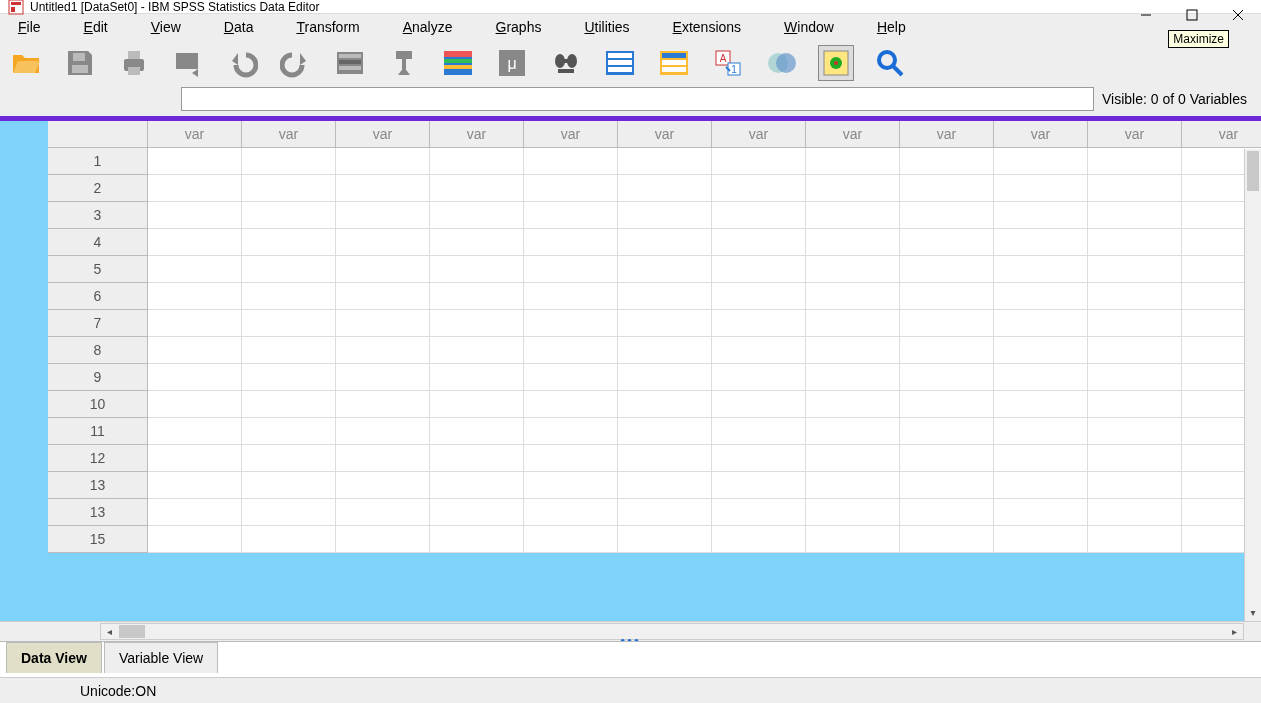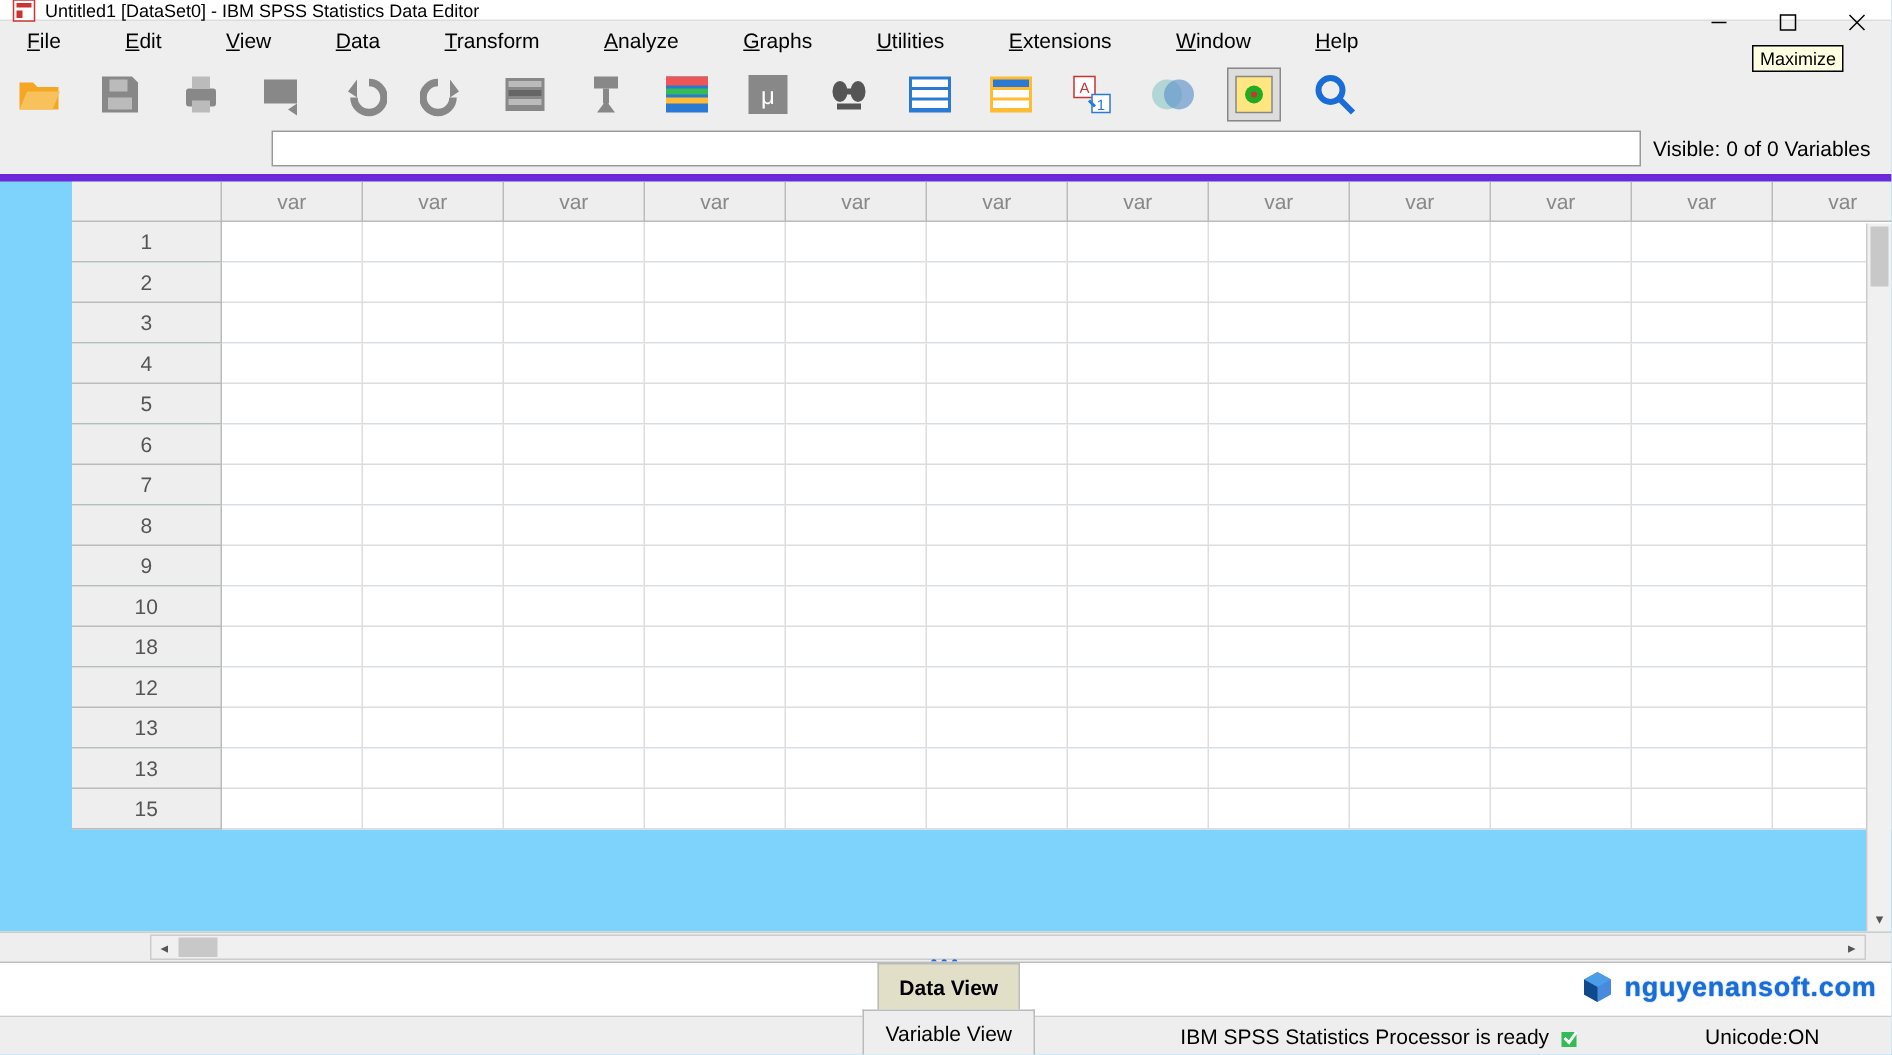--- a/index.html
+++ b/index.html
@@ -183,25 +183,24 @@
   .hscroll .thumb{position:absolute;left:18px;top:1px;bottom:1px;width:26px;background:#c8c8c8;}
   .splitter-dots {
     position:absolute; left:50%; bottom:-8px; transform:translateX(-50%);
     color:#1a6dd6; font-size:14px; letter-spacing:2px;
   }
   
   .view-tabs {
     height: 36px;
     background: #fff;
     display: flex;
-    align-items: center;
+    align-items: flex-start;
     padding-left: 6px;
     border-top: 1px solid #bbb;
     position: relative;
-    flex-direction: column;
   }
   .view-tab {
     padding: 7px 14px;
     border: 1px solid #bbb;
     border-bottom: none;
     font-size: 14px;
     background: #eeeeee;
     margin-right: 2px;
   }
   .view-tab.active {
@@ -550,21 +549,21 @@
       <div class="cell"></div>
       <div class="cell"></div>
       <div class="cell"></div>
       <div class="cell"></div>
       <div class="cell"></div>
       <div class="cell"></div>
       <div class="cell"></div>
       <div class="cell"></div>
       <div class="cell"></div>
       <div class="cell"></div>
-      <div class="row-header">18</div>
+      <div class="row-header">11</div>
       <div class="cell"></div>
       <div class="cell"></div>
       <div class="cell"></div>
       <div class="cell"></div>
       <div class="cell"></div>
       <div class="cell"></div>
       <div class="cell"></div>
       <div class="cell"></div>
       <div class="cell"></div>
       <div class="cell"></div>
@@ -636,32 +635,17 @@
     <div class="arrow-l">◂</div>
     <div class="thumb"></div>
     <div class="arrow-r">▸</div>
   </div>
   <div class="splitter-dots">•••</div>
 </div>
 
 <div class="view-tabs">
   <div class="view-tab active">Data View</div>
   <div class="view-tab">Variable View</div>
-  <div class="watermark">
-    <svg width="24" height="24" viewBox="0 0 24 24">
-        <path d="M12 2l9 5v10l-9 5-9-5V7z" fill="#1a6dd6" opacity="0.8"></path>
-        <path d="M12 2l9 5-9 5-9-5z" fill="#4a9de6"></path>
-        <path d="M12 12v10l-9-5V7z" fill="#0d4a8c"></path>
-      </svg>
-    <span>nguyenansoft.com</span>
-  </div>
 </div>
 
 <div class="statusbar">
-  <div class="status-center">
-    <span>IBM SPSS Statistics Processor is ready</span>
-    <svg width="18" height="18" viewBox="0 0 18 18">
-        <rect x="2" y="6" width="10" height="10" fill="#3b5"></rect>
-        <path d="M4 10l3 3 5-7" stroke="#fff" stroke-width="2" fill="none"></path>
-      </svg>
-  </div>
   <div class="status-right">Unicode:ON</div>
 </div>
 
 </body></html>

